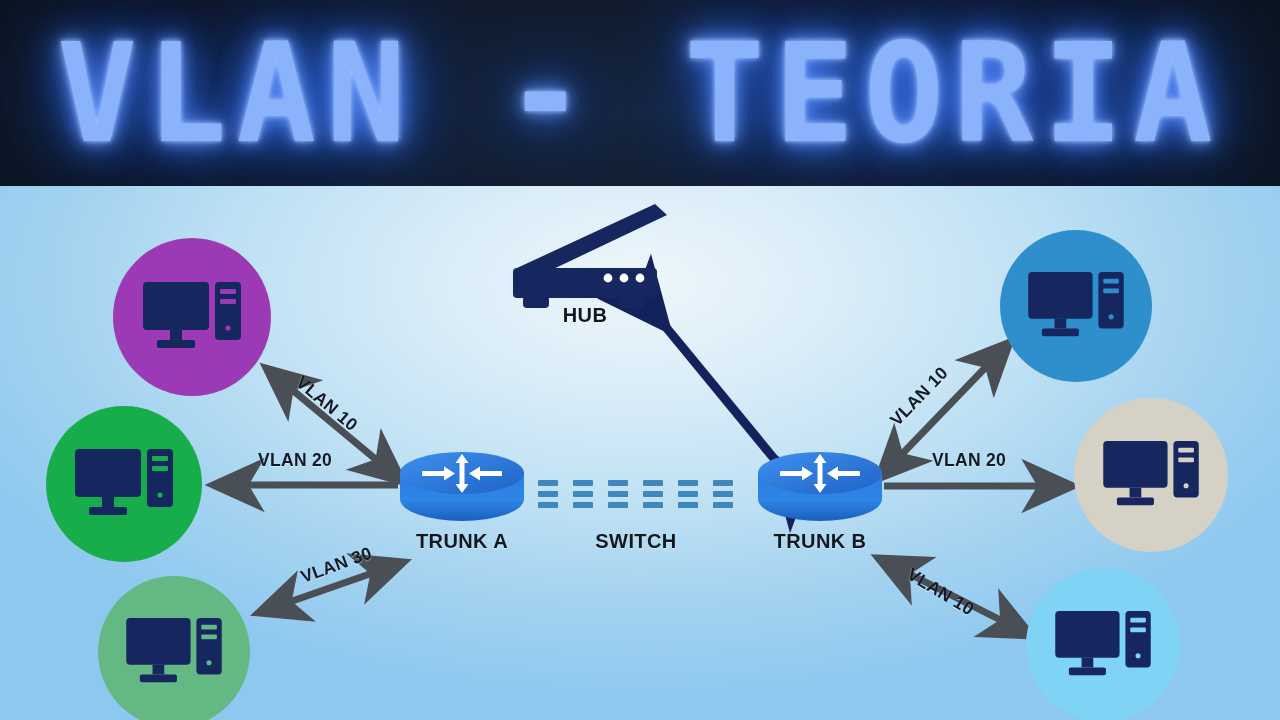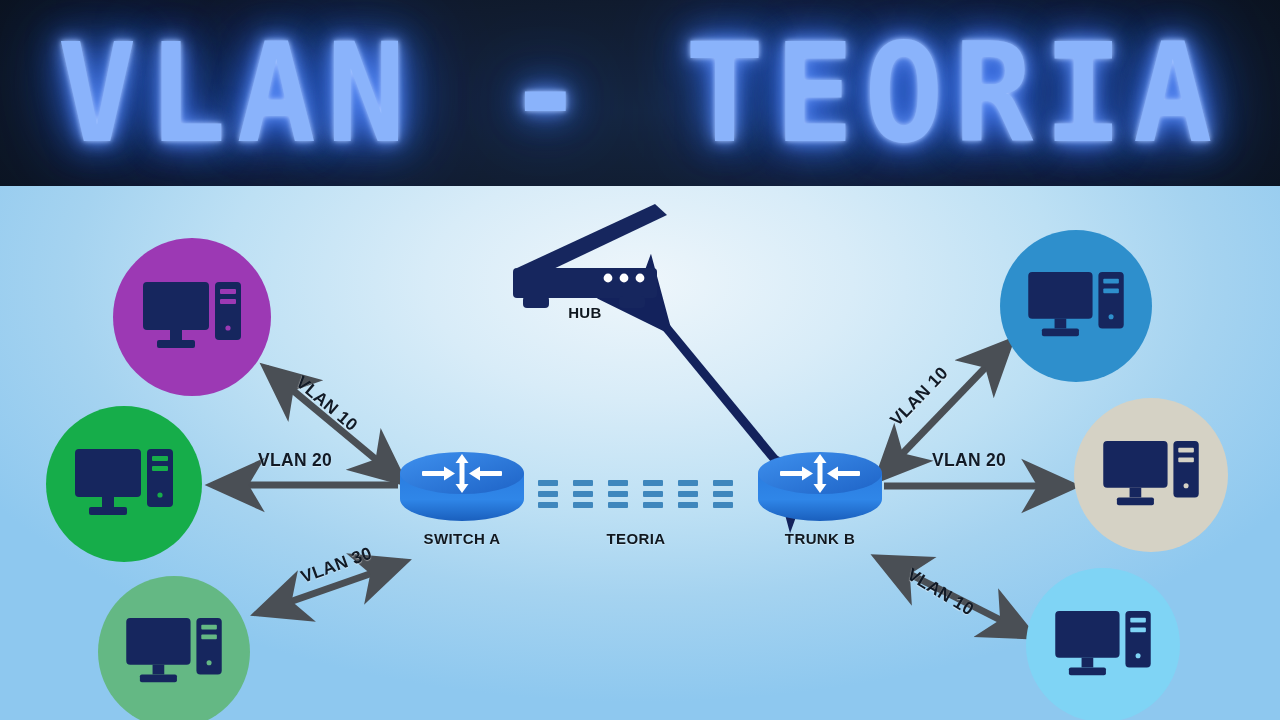--- a/index.html
+++ b/index.html
@@ -44,21 +44,21 @@
   }
   #scene-svg{position:absolute;left:0;top:0;width:1280px;height:534px;}
 
   
   .node{position:absolute;border-radius:50%;display:flex;align-items:center;justify-content:center;}
   .node svg{display:block;}
 
   
   .dev-label{
     position:absolute;font-weight:700;color:#101820;
-    font-size:15px;letter-spacing:.4px;white-space:nowrap;text-align:center;
+    font-size:20px;letter-spacing:.4px;white-space:nowrap;text-align:center;
     text-shadow:0 1px 1px rgba(255,255,255,.45);
   }
   .link-label{
     position:absolute;font-weight:700;color:#111a26;
     font-size:17.5px;letter-spacing:.3px;white-space:nowrap;
     text-shadow:0 1px 1px rgba(255,255,255,.5);
   }
   .switch-wrap{position:absolute;}
   .hub-wrap{position:absolute;}
 </style>
@@ -273,21 +273,21 @@
           <rect x="24" y="20" width="24" height="5" rx="1"></rect>
           <path d="M46,15.5 L57,22.5 L46,29.5 Z"></path>
           <rect x="80" y="20" width="24" height="5" rx="1"></rect>
           <path d="M82,15.5 L71,22.5 L82,29.5 Z"></path>
           <rect x="61.5" y="10" width="5" height="25" rx="1"></rect>
           <path d="M57.5,12 L64,3 L70.5,12 Z"></path>
           <path d="M57.5,33 L64,42 L70.5,33 Z"></path>
         </g>
       </svg>
     </div>
-    <div class="dev-label" style="left:398px;top:344px;width:128px;">SWITCH A</div>
+    <div class="dev-label" style="left:398px;top:344px;width:128px;">TRUNK A</div>
 
     <div class="switch-wrap" style="left:756px;top:265px;">
       <svg width="128" height="74" viewBox="0 0 128 74">
         <defs>
           <linearGradient id="swBodyB" x1="0" y1="0" x2="0" y2="1">
             <stop offset="0%" stop-color="#2b7de0"></stop>
             <stop offset="55%" stop-color="#2f86e8"></stop>
             <stop offset="100%" stop-color="#1a5fbd"></stop>
           </linearGradient>
           <linearGradient id="swTopB" x1="0" y1="0" x2="1" y2="1">
@@ -315,16 +315,16 @@
     <div class="link-label" style="left:258px;top:264px;">VLAN 20</div>
 
     <div class="link-label" style="left:298px;top:382px;transform:rotate(-20deg);transform-origin:left top;">VLAN 30</div>
 
     <div class="link-label" style="left:886px;top:230px;transform:rotate(-46deg);transform-origin:left top;">VLAN 10</div>
 
     <div class="link-label" style="left:932px;top:264px;">VLAN 20</div>
 
     <div class="link-label" style="left:914px;top:378px;transform:rotate(31deg);transform-origin:left top;">VLAN 10</div>
 
-    <div class="dev-label" style="left:580px;top:344px;width:112px;">TEORIA</div>
+    <div class="dev-label" style="left:580px;top:344px;width:112px;">SWITCH</div>
 
   </div>
 </div>
 
 </body></html>

